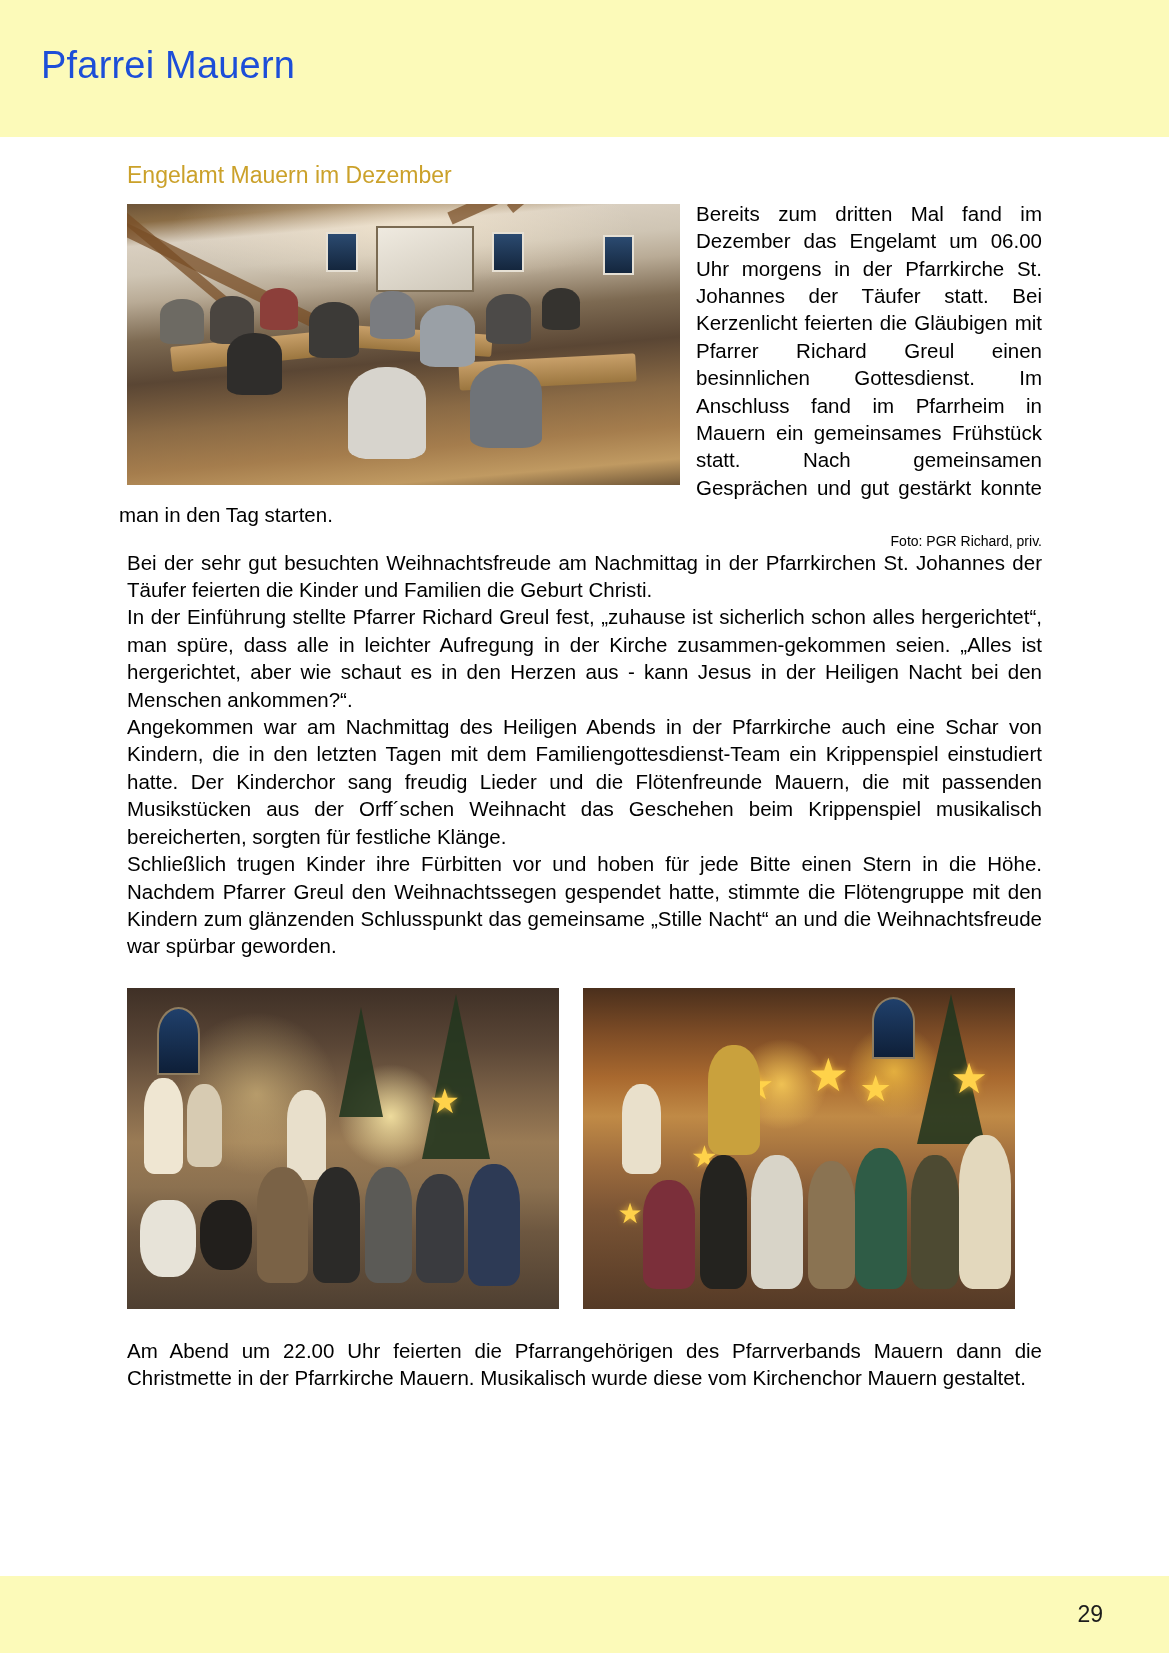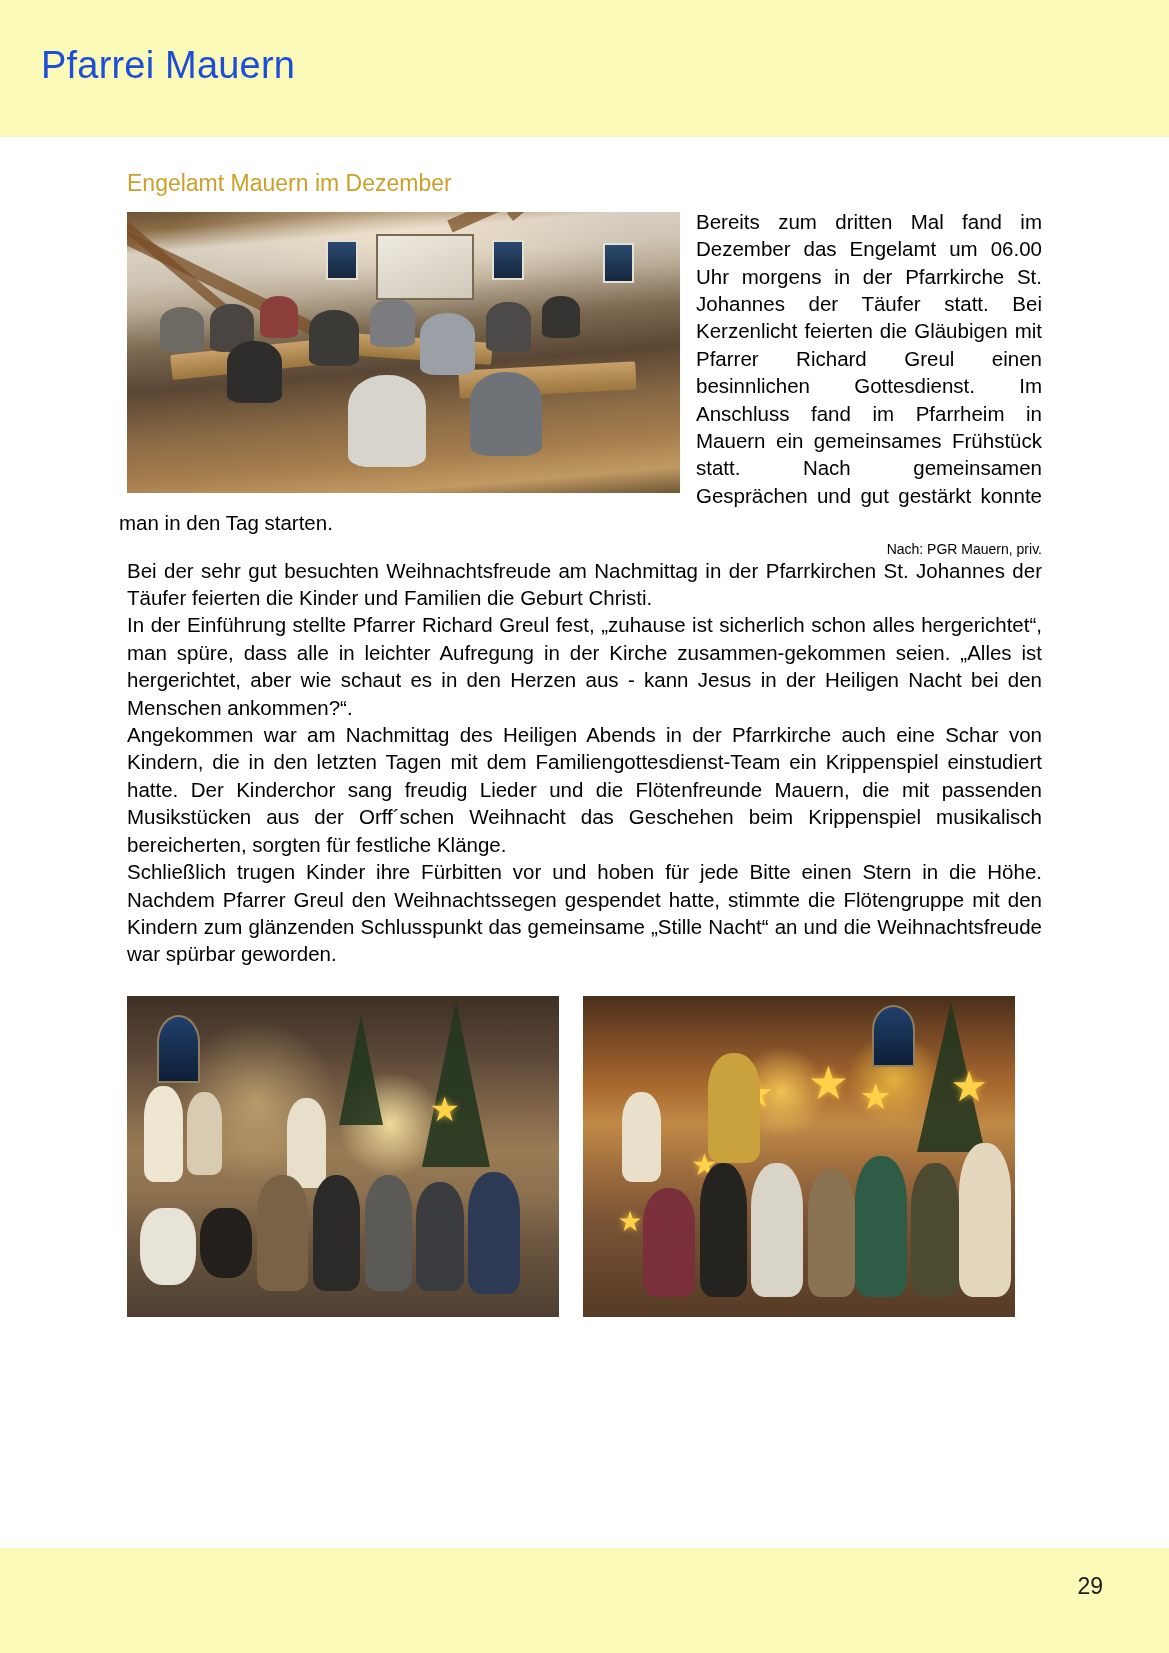--- a/index.html
+++ b/index.html
@@ -36,21 +36,21 @@
   }
 
   
   .page-body {
     position: absolute;
     left: 0;
     top: 137px;
     width: 1169px;
   }
   .content {
-    margin: 8px auto;
+    margin: 0 auto;
     width: 931px;
     padding-top: 24px;
   }
 
   .section-heading {
     font-size: 23px;
     color: #cba12a;
     margin: 0 0 10px 8px;
     line-height: 1.25;
     font-weight: normal;
@@ -198,21 +198,21 @@
     text-align: justify;
     margin: 28px 8px 0 8px;
   }
 
   
   .footer-band {
     position: absolute;
     left: 0;
     bottom: 0;
     width: 1169px;
-    height: 105px;
+    height: 77px;
     background: #fcfab9;
   }
   .page-number {
     position: absolute;
     right: 66px;
     top: 25px;
     font-size: 23px;
     color: #1c1c1c;
   }
 </style>
@@ -248,21 +248,21 @@
         <div class="person" style="left:44%;top:31%;width:8%;height:17%;background:#7a7c80;"></div>
         <div class="person" style="left:53%;top:36%;width:10%;height:22%;background:#9aa0a6;"></div>
         <div class="person" style="left:65%;top:32%;width:8%;height:18%;background:#4c4a48;"></div>
         <div class="person" style="left:75%;top:30%;width:7%;height:15%;background:#35332f;"></div>
         <div class="person" style="left:62%;top:57%;width:13%;height:30%;background:#6f7378;"></div>
         <div class="person" style="left:40%;top:58%;width:14%;height:33%;background:#d7d4cd;"></div>
         <div class="person" style="left:18%;top:46%;width:10%;height:22%;background:#2f2d2b;"></div>
       </div>
 
       <p class="article-text flow">Bereits zum dritten Mal fand im Dezember das Engelamt um 06.00 Uhr morgens in der Pfarrkirche St. Johannes der Täufer statt. Bei Kerzenlicht feierten die Gläubigen mit Pfarrer Richard Greul einen besinnlichen Gottesdienst. Im Anschluss fand im Pfarrheim in Mauern ein gemeinsames Frühstück statt. Nach gemeinsamen Gesprächen und gut gestärkt konnte man in den Tag starten.</p>
-      <div class="photo-credit">Nach: PGR Mauern, priv.</div>
+      <div class="photo-credit">Foto: PGR Richard, priv.</div>
     </div>
 
     <div>
 
       <div class="body-block">
         <p>Bei der sehr gut besuchten Weihnachtsfreude am Nachmittag in der Pfarrkirchen St. Johannes der Täufer feierten die Kinder und Familien die Geburt Christi.</p>
         <p>In der Einführung stellte Pfarrer Richard Greul fest, „zuhause ist sicherlich schon alles hergerichtet“, man spüre, dass alle in leichter Aufregung in der Kirche zusammen-gekommen seien. „Alles ist hergerichtet, aber wie schaut es in den Herzen aus - kann Jesus in der Heiligen Nacht bei den Menschen ankommen?“.</p>
         <p>Angekommen war am Nachmittag des Heiligen Abends in der Pfarrkirche auch eine Schar von Kindern, die in den letzten Tagen mit dem Familiengottesdienst-Team ein Krippenspiel einstudiert hatte. Der Kinderchor sang freudig Lieder und die Flötenfreunde Mauern, die mit passenden Musikstücken aus der Orff´schen Weihnacht das Geschehen beim Krippenspiel musikalisch bereicherten, sorgten für festliche Klänge.</p>
         <p>Schließlich trugen Kinder ihre Fürbitten vor und hoben für jede Bitte einen Stern in die Höhe. Nachdem Pfarrer Greul den Weihnachtssegen gespendet hatte, stimmte die Flötengruppe mit den Kindern zum glänzenden Schlusspunkt das gemeinsame „Stille Nacht“ an und die Weihnachtsfreude war spürbar geworden.</p>
       </div>
@@ -300,20 +300,21 @@
           <div class="figure-blob" style="left:27%;top:52%;width:11%;height:42%;background:#24231f;"></div>
           <div class="figure-blob" style="left:39%;top:52%;width:12%;height:42%;background:#d8d4c8;"></div>
           <div class="figure-blob" style="left:52%;top:54%;width:11%;height:40%;background:#8a7352;"></div>
           <div class="figure-blob" style="left:63%;top:50%;width:12%;height:44%;background:#2f5c46;"></div>
           <div class="figure-blob" style="left:76%;top:52%;width:11%;height:42%;background:#4d4a32;"></div>
           <div class="figure-blob" style="left:87%;top:46%;width:12%;height:48%;background:#e3d8bd;"></div>
         </div>
       </div>
 
 
+      <p class="closing">Am Abend um 22.00 Uhr feierten die Pfarrangehörigen des Pfarrverbands Mauern dann die Christmette in der Pfarrkirche Mauern. Musikalisch wurde diese vom Kirchenchor Mauern gestaltet.</p>
     </div>
 
   </div>
 </div>
 
 <div class="footer-band">
   <div class="page-number">29</div>
 </div>
 
 </body></html>

